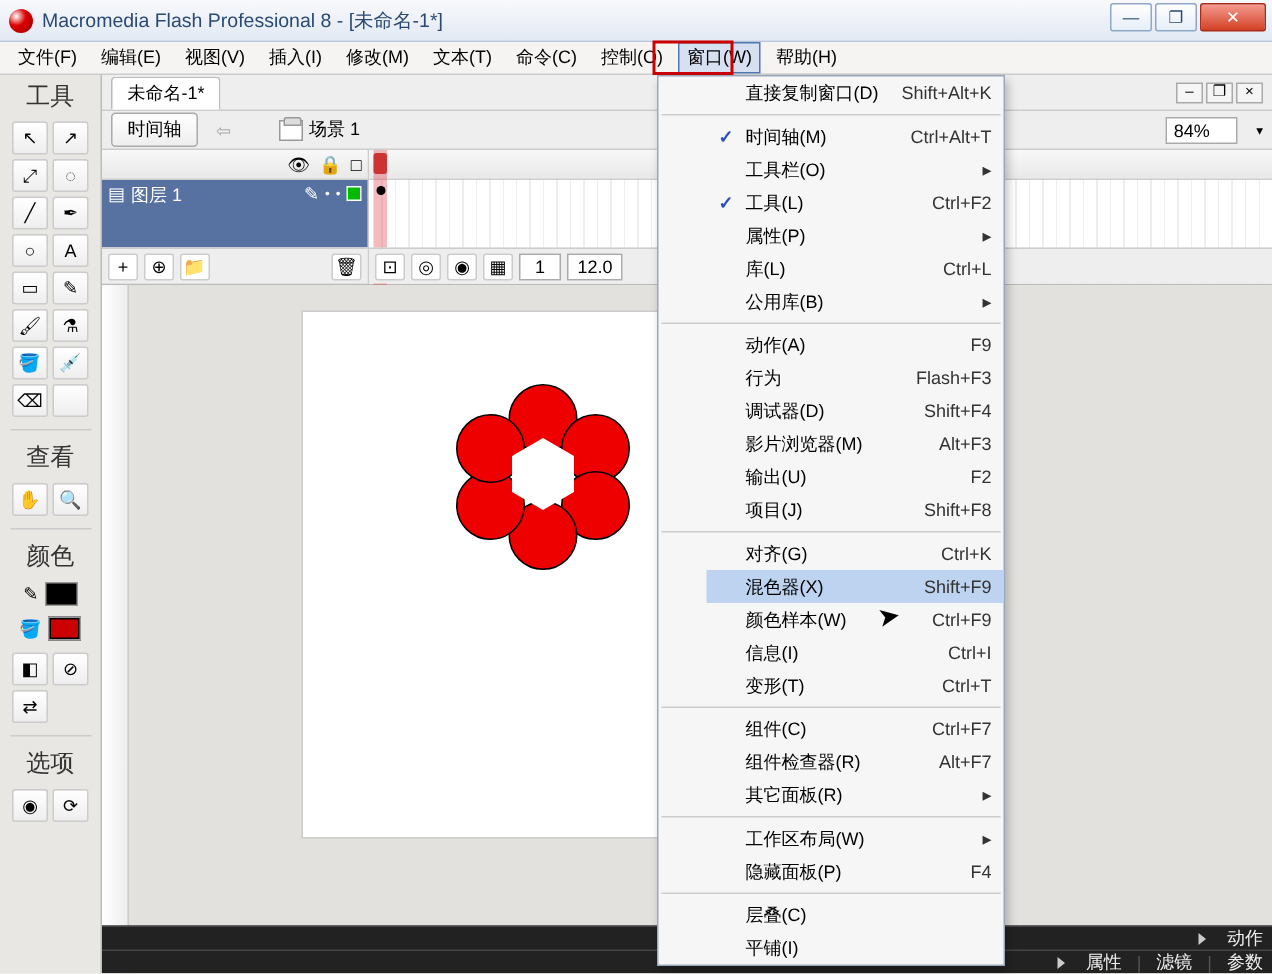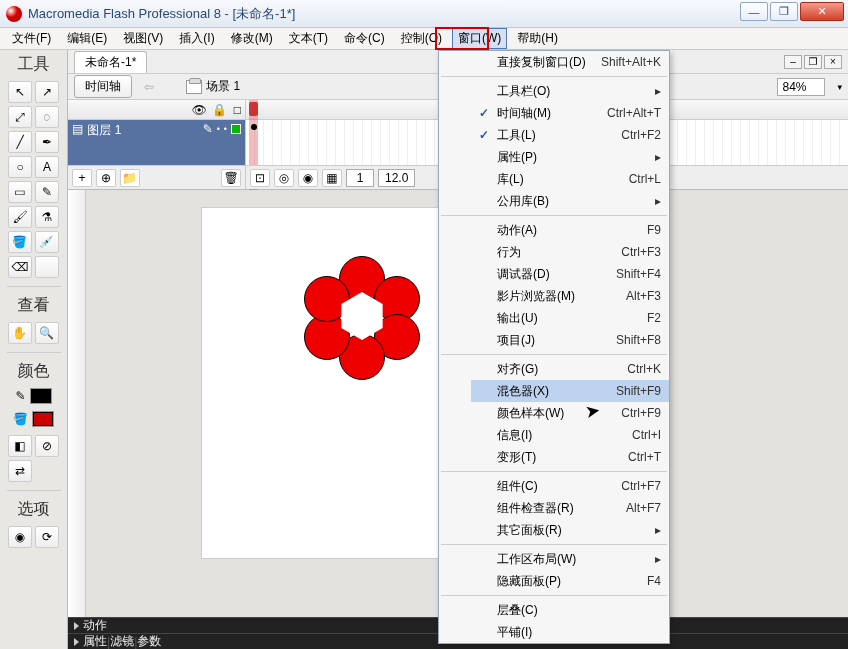--- a/index.html
+++ b/index.html
@@ -77,21 +77,21 @@
 .stage { position:absolute; left:134px; top:18px; width:260px; height:350px; background:#fff; box-shadow:0 0 0 1px #ccc; }
 .vruler { position:absolute; left:0; top:0; width:18px; bottom:0; background:linear-gradient(to right,#fff,#eee); border-right:1px solid #ccc; }
 
 
 .flower { position:absolute; left:100px; top:48px; width:120px; height:120px; }
 .petal { position:absolute; width:46px; height:46px; background:#e00; border:1.5px solid #000; border-radius:50%; }
 .hex { position:absolute; left:36px; top:36px; width:48px; height:48px; background:#fff; clip-path: polygon(50% 0%, 93% 25%, 93% 75%, 50% 100%, 7% 75%, 7% 25%); }
 
 
 .bottom-strip { position:absolute; left:0; right:0; bottom:0; background:#222; color:#eee; }
-.strip-row { height:16px; border-top:1px solid #444; display:flex; align-items:center; padding:0 6px; font-size:11px; }
+.strip-row { height:16px; border-top:1px solid #444; display:flex; align-items:center; padding:0 6px; gap:10px; font-size:11px;justify-content:flex-end; }
 .strip-row .tri { display:inline-block; width:0;height:0;border-top:4px solid transparent;border-bottom:4px solid transparent;border-left:5px solid #ccc; margin-right:4px; }
 
 
 .dropdown { position:absolute; left:438px; top:50px; width:232px; background:#f6f6f6; border:1px solid #9aa8bd; box-shadow:2px 3px 6px rgba(0,0,0,.25); z-index:50; }
 .dropdown .row { height:22px; display:flex; align-items:center; padding:0 8px 0 26px; position:relative; cursor:pointer;margin-left:32px; }
 .dropdown .row.hover { background:#bdd3ef; }
 .dropdown .sc { margin-left:auto; color:#333; }
 .dropdown .sub-arrow::after{content:"▸"; position:absolute; right:8px; color:#333;}
 .dropdown .sep { height:1px; background:#ccc; margin:3px 2px; }
 .dropdown .check::before { content:"✓"; position:absolute; left:8px; color:#2b4fbd; font-weight:bold; }
@@ -276,27 +276,27 @@
 
   </div>
 </div>
 
 <div class="dropdown" id="dropdown">
     <div class="row">
       <span>直接复制窗口(D)</span>
       <span class="sc">Shift+Alt+K</span>
     </div>
     <div class="sep"></div>
-    <div class="row sub-arrow">
-      <span>工具栏(O)</span>
-    </div>
     <div class="row check">
       <span>时间轴(M)</span>
       <span class="sc">Ctrl+Alt+T</span>
     </div>
+    <div class="row sub-arrow">
+      <span>工具栏(O)</span>
+    </div>
     <div class="row check">
       <span>工具(L)</span>
       <span class="sc">Ctrl+F2</span>
     </div>
     <div class="row sub-arrow">
       <span>属性(P)</span>
     </div>
     <div class="row">
       <span>库(L)</span>
       <span class="sc">Ctrl+L</span>
@@ -304,21 +304,21 @@
     <div class="row sub-arrow">
       <span>公用库(B)</span>
     </div>
     <div class="sep"></div>
     <div class="row">
       <span>动作(A)</span>
       <span class="sc">F9</span>
     </div>
     <div class="row">
       <span>行为</span>
-      <span class="sc">Ctrl+F3</span>
+      <span class="sc">Flash+F3</span>
     </div>
     <div class="row">
       <span>调试器(D)</span>
       <span class="sc">Shift+F4</span>
     </div>
     <div class="row">
       <span>影片浏览器(M)</span>
       <span class="sc">Alt+F3</span>
     </div>
     <div class="row">

